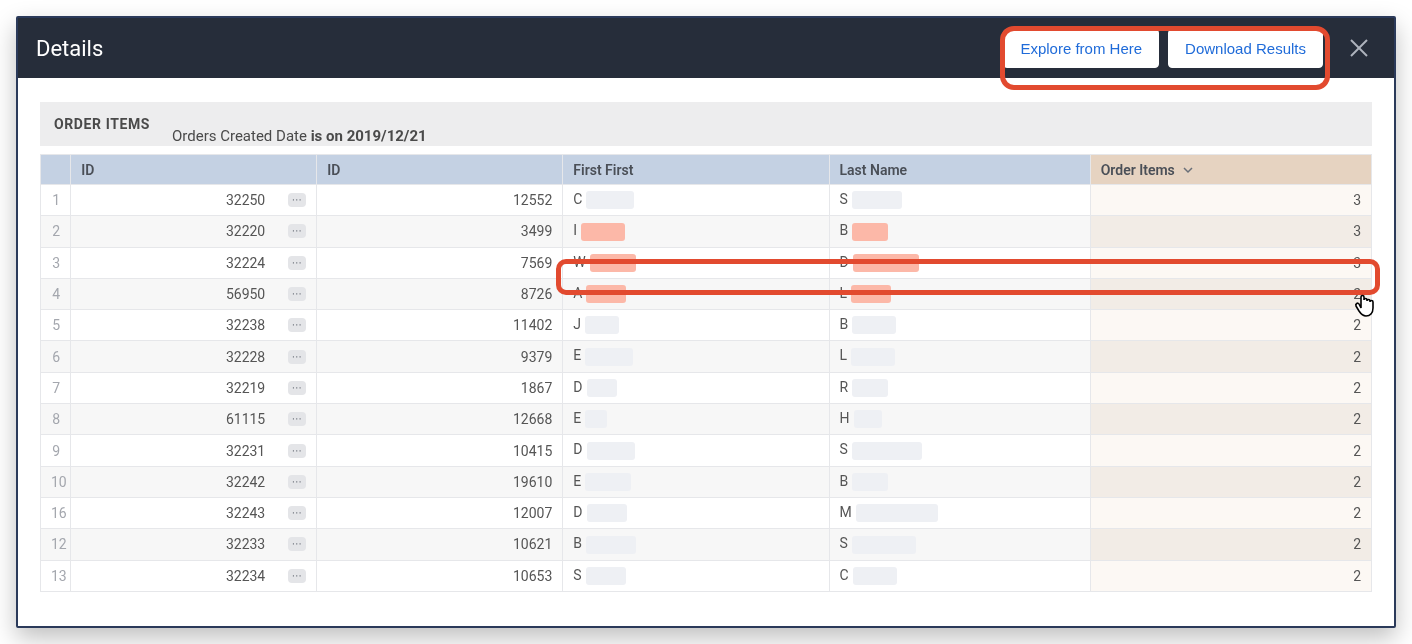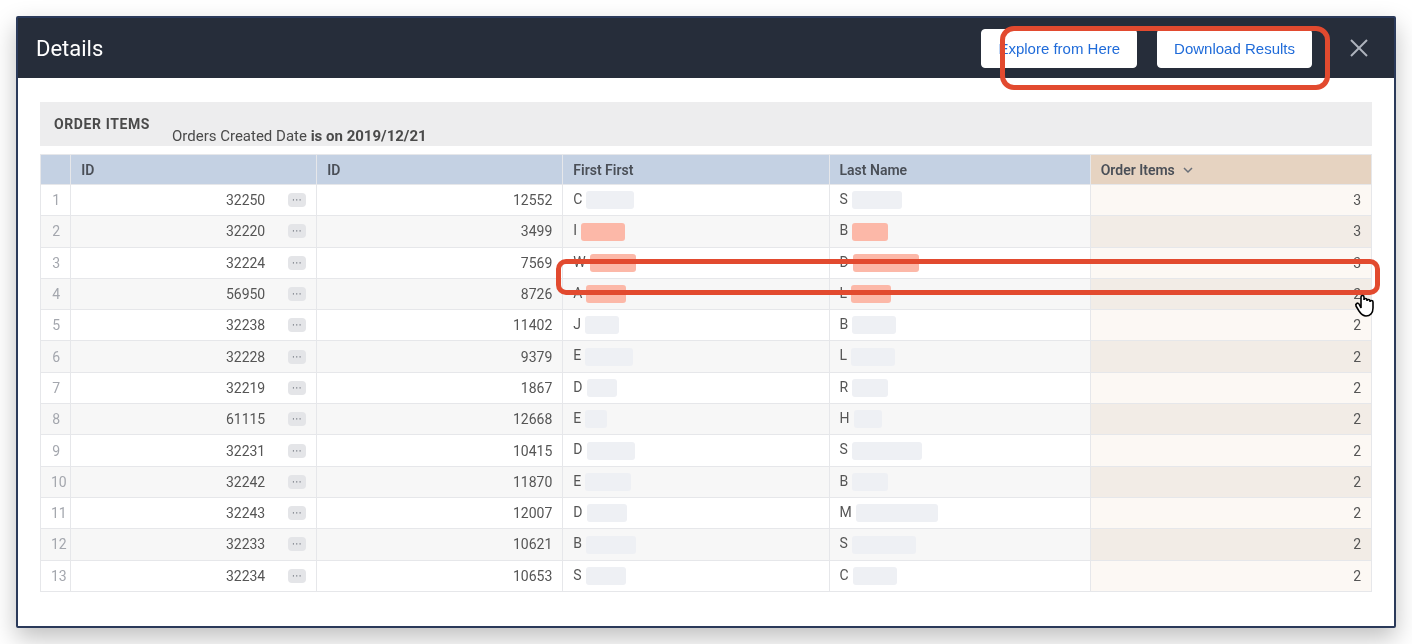--- a/index.html
+++ b/index.html
@@ -32,21 +32,21 @@
   }
   .modal-title {
     color: #fff;
     font-size: 22px;
     font-weight: 400;
   }
   .header-actions {
     margin-left: auto;
     display: flex;
     align-items: center;
-    gap: 20px;
+    gap: 9px;
     padding-left: 36px;
   }
   .btn {
     background: #fff;
     color: #1f6bd9;
     border: 1px solid #fff;
     padding: 10px 16px;
     font-size: 15px;
     border-radius: 4px;
     cursor: pointer;
@@ -319,27 +319,27 @@
               <td class="name-cell"><span class="name-initial">D</span><span class="redact gray" style="width: 48px;"></span></td>
               <td class="name-cell"><span class="name-initial">S</span><span class="redact gray" style="width: 70px;"></span></td>
               <td class="meas-cell">2</td>
             </tr>
             <tr class="even">
               <td class="col-rownum">10</td>
               <td class="id-cell"><span class="id-wrap">
                   <span>32242</span>
                   <span class="ellipsis-badge">⋯</span>
                 </span></td>
-              <td class="id-cell">11870</td>
+              <td class="id-cell">19610</td>
               <td class="name-cell"><span class="name-initial">E</span><span class="redact gray" style="width: 46px;"></span></td>
               <td class="name-cell"><span class="name-initial">B</span><span class="redact gray" style="width: 36px;"></span></td>
               <td class="meas-cell">2</td>
             </tr>
             <tr class="odd">
-              <td class="col-rownum">11</td>
+              <td class="col-rownum">16</td>
               <td class="id-cell"><span class="id-wrap">
                   <span>32243</span>
                   <span class="ellipsis-badge">⋯</span>
                 </span></td>
               <td class="id-cell">12007</td>
               <td class="name-cell"><span class="name-initial">D</span><span class="redact gray" style="width: 40px;"></span></td>
               <td class="name-cell"><span class="name-initial">M</span><span class="redact gray" style="width: 82px;"></span></td>
               <td class="meas-cell">2</td>
             </tr>
             <tr class="even">

